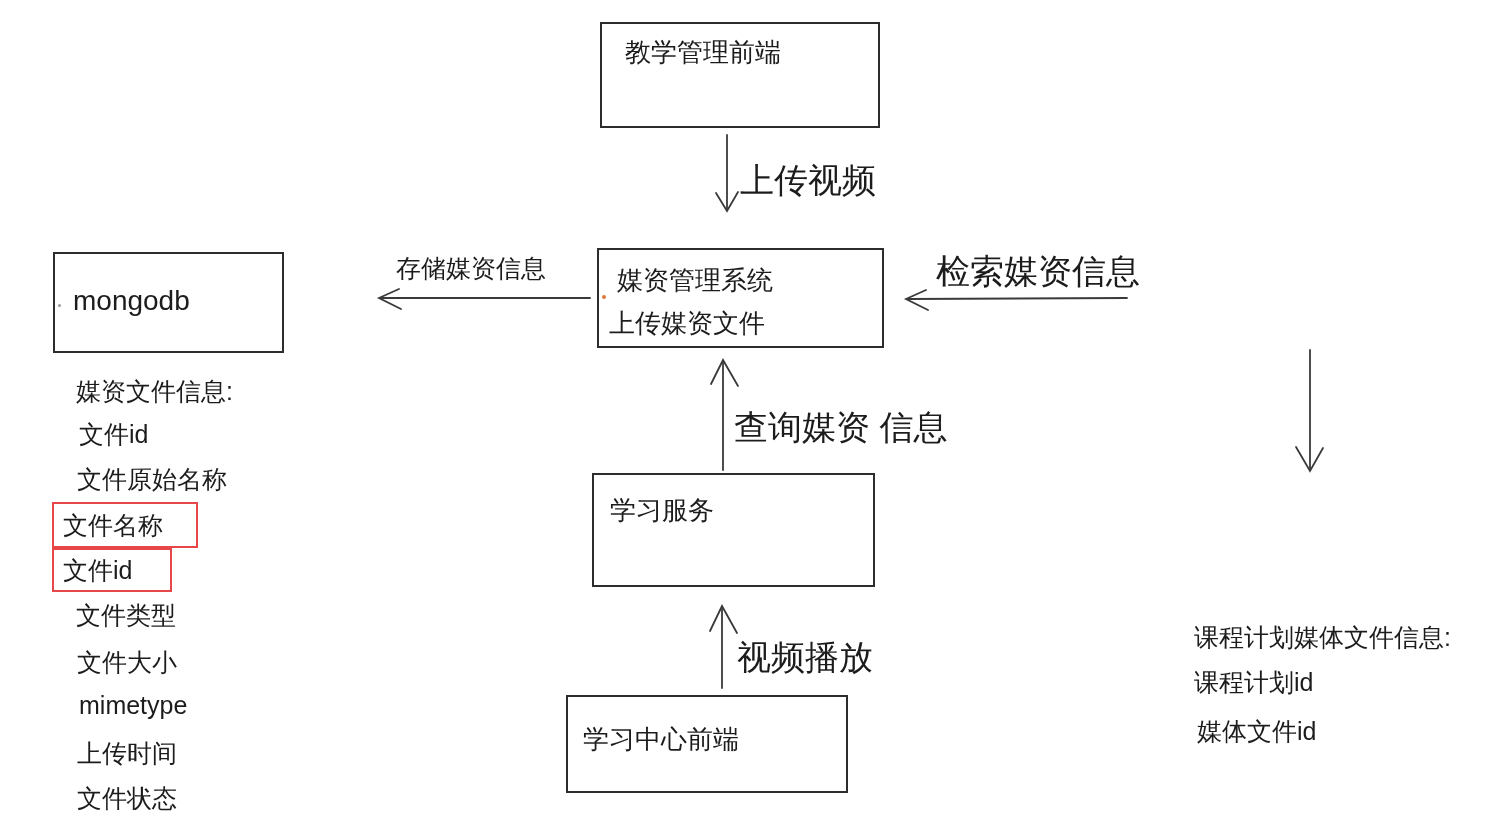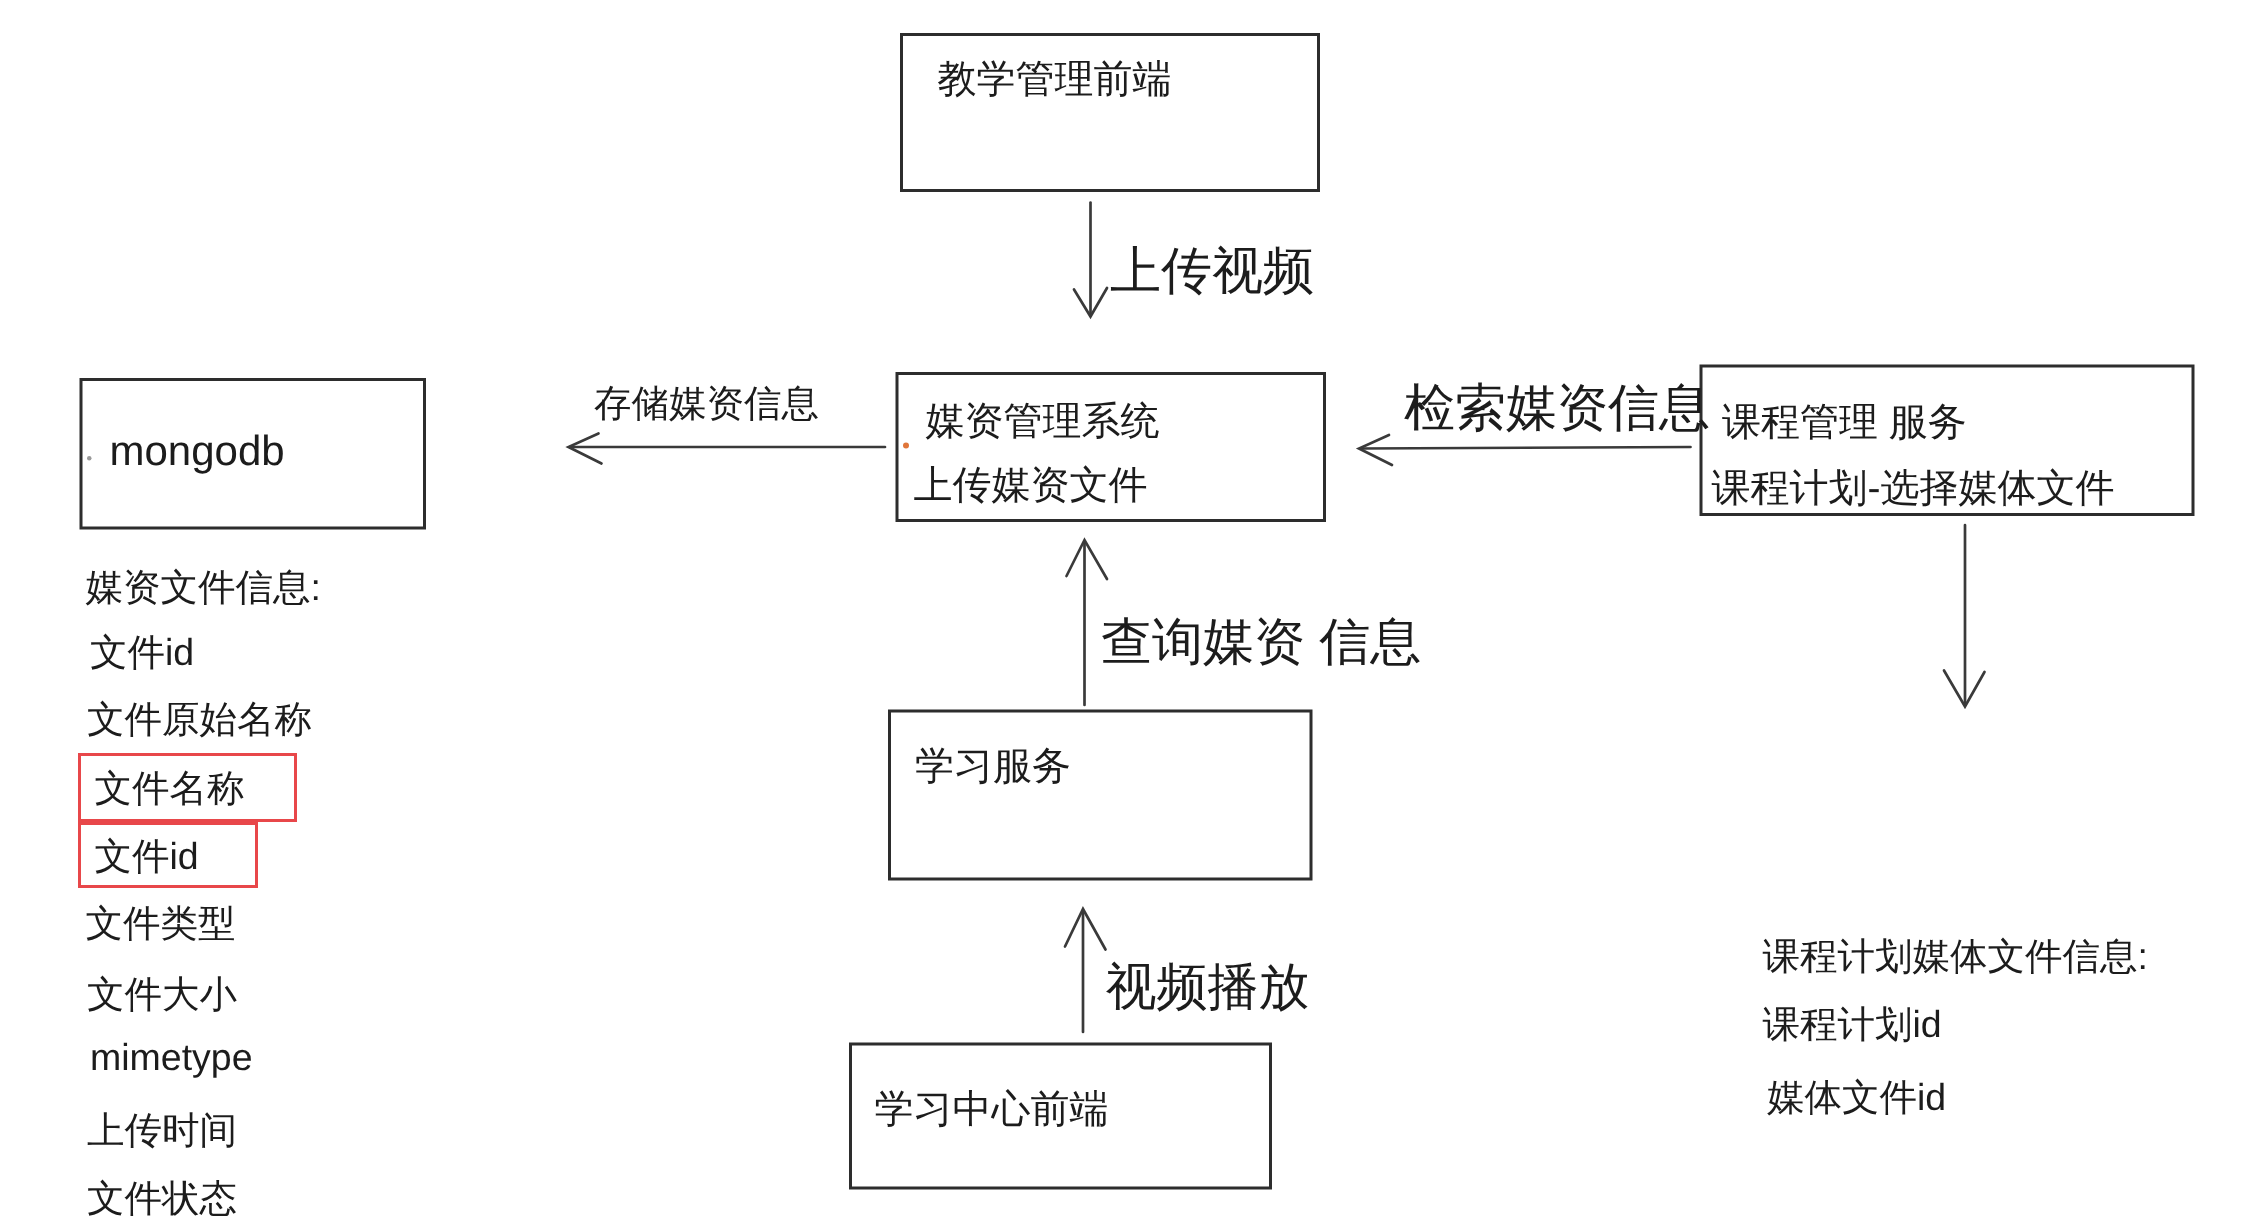--- a/index.html
+++ b/index.html
@@ -32,20 +32,21 @@
     position: absolute;
     font-size: 34px;
     color: #1c1c1c;
     white-space: nowrap;
   }
   .list-item {
     position: absolute;
     font-size: 25px;
     color: #1c1c1c;
     white-space: nowrap;
+    margin-left: 19px;
   }
   .red-box {
     position: absolute;
     border: 2px solid #e8474a;
     box-sizing: border-box;
     font-size: 25px;
     color: #1c1c1c;
     white-space: nowrap;
     display: flex;
     align-items: center;
@@ -111,24 +112,20 @@
 
   <div class="box" style="left:597px; top:248px; width:287px; height:100px;">
     <span class="bline" style="left:18px; top:13px;">媒资管理系统</span>
     <span class="bline" style="left:10px; top:56px;">上传媒资文件</span>
   </div>
 
   <div class="box" style="left:53px; top:252px; width:231px; height:101px; font-size:28px;">
     <span class="bline" style="left:18px; top:31px;">mongodb</span>
   </div>
 
-  <div class="box" style="left:1133px; top:243px; width:330px; height:101px;">
-    <span class="bline" style="left:13px; top:19px;">课程管理 服务</span>
-    <span class="bline" style="left:6px; top:63px;">课程计划-选择媒体文件</span>
-  </div>
 
   <div class="box" style="left:592px; top:473px; width:283px; height:114px;">
     <span class="bline" style="left:16px; top:18px;">学习服务</span>
   </div>
 
   <div class="box" style="left:566px; top:695px; width:282px; height:98px;">
     <span class="bline" style="left:15px; top:25px;">学习中心前端</span>
   </div>
 
 

